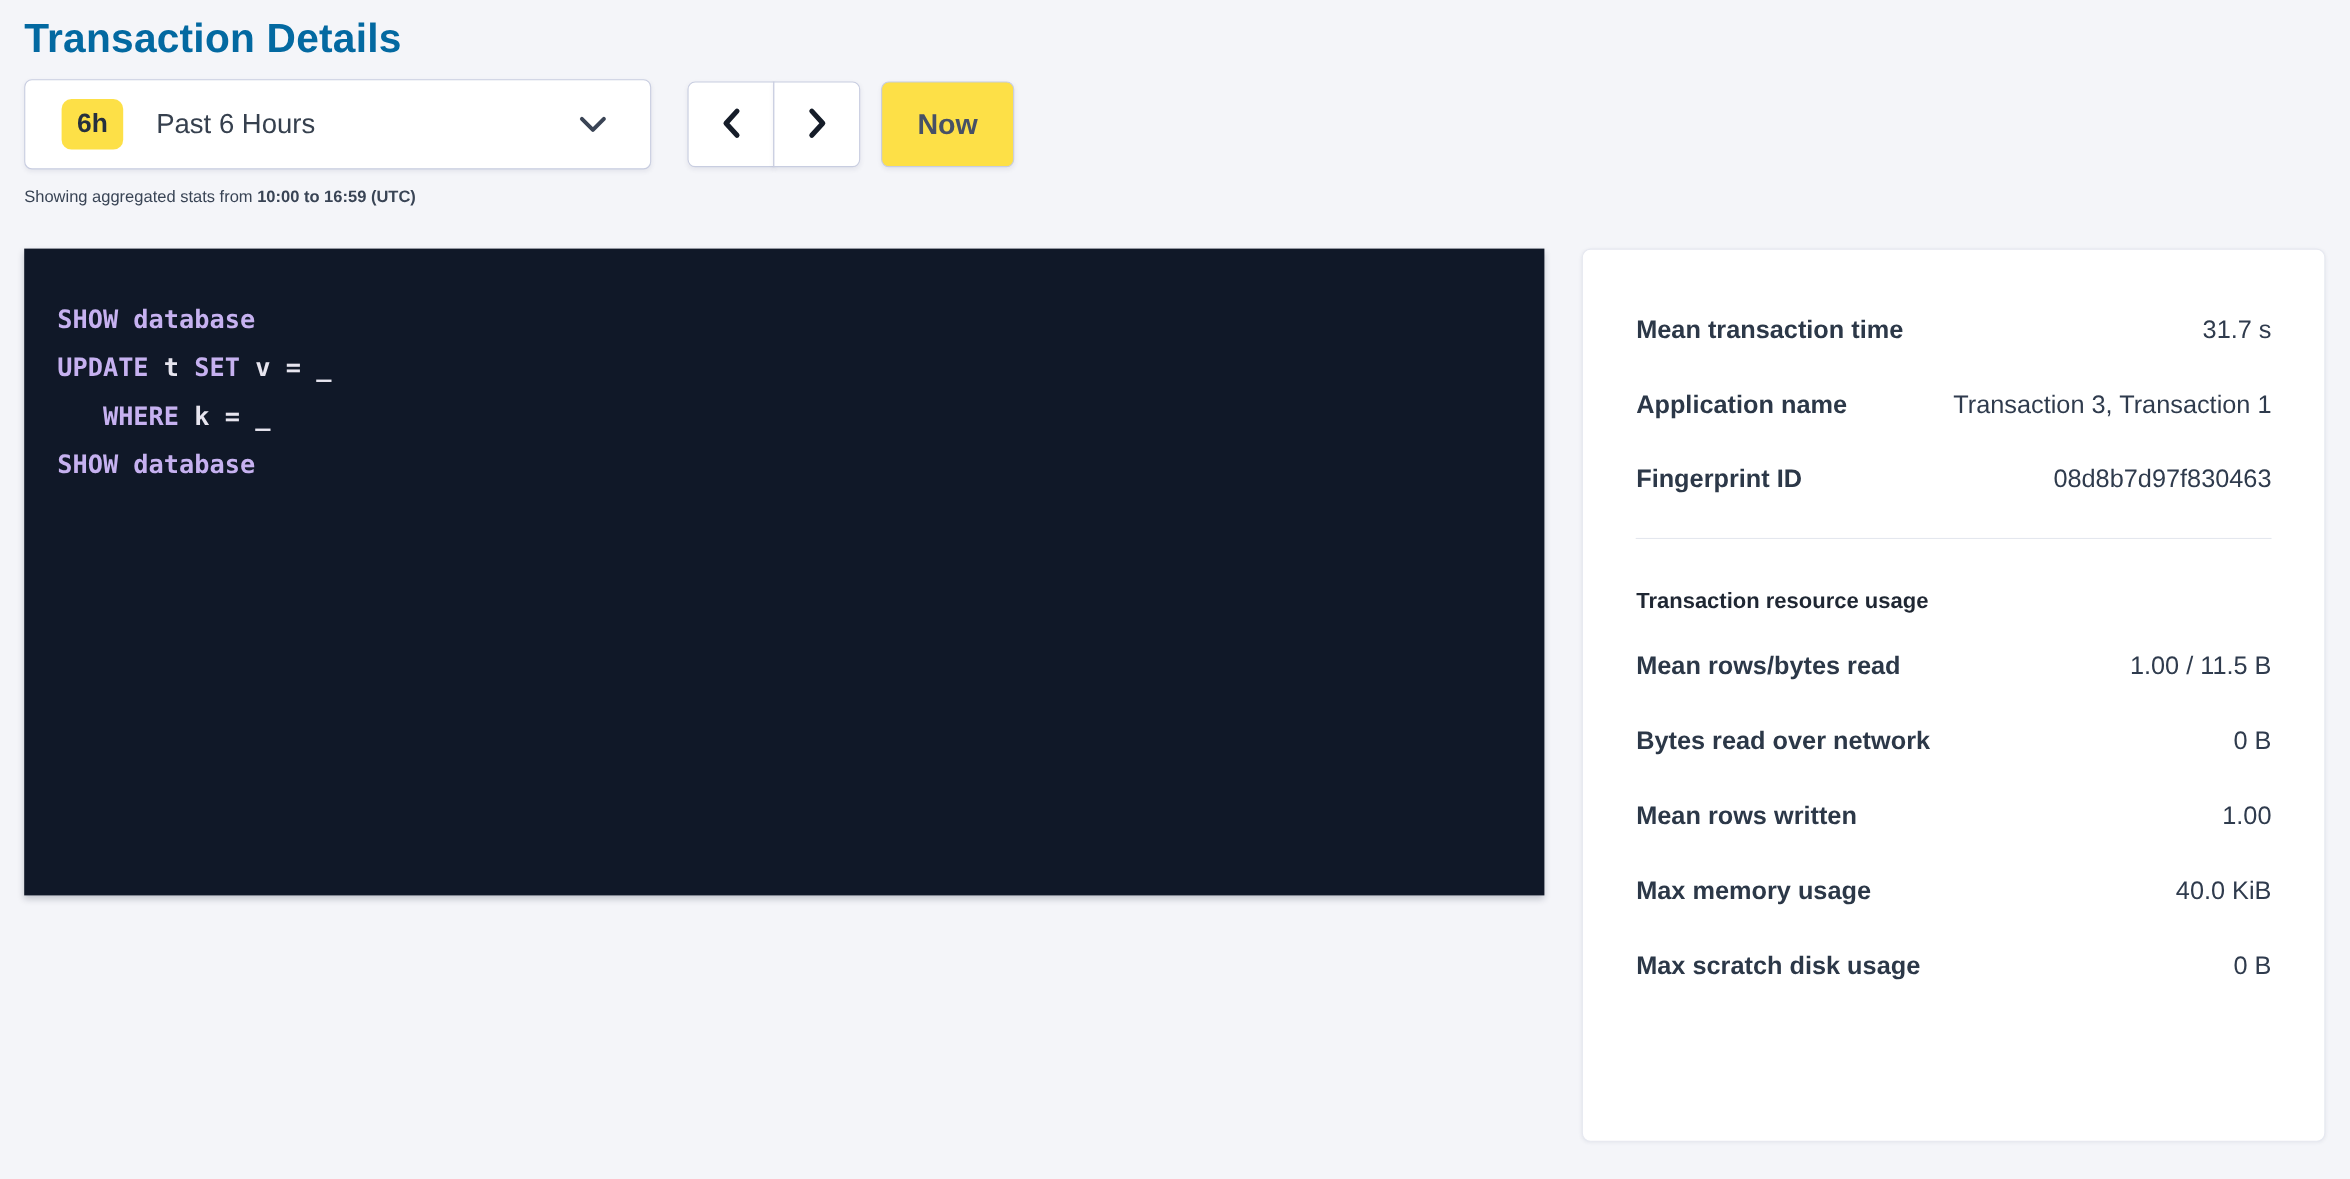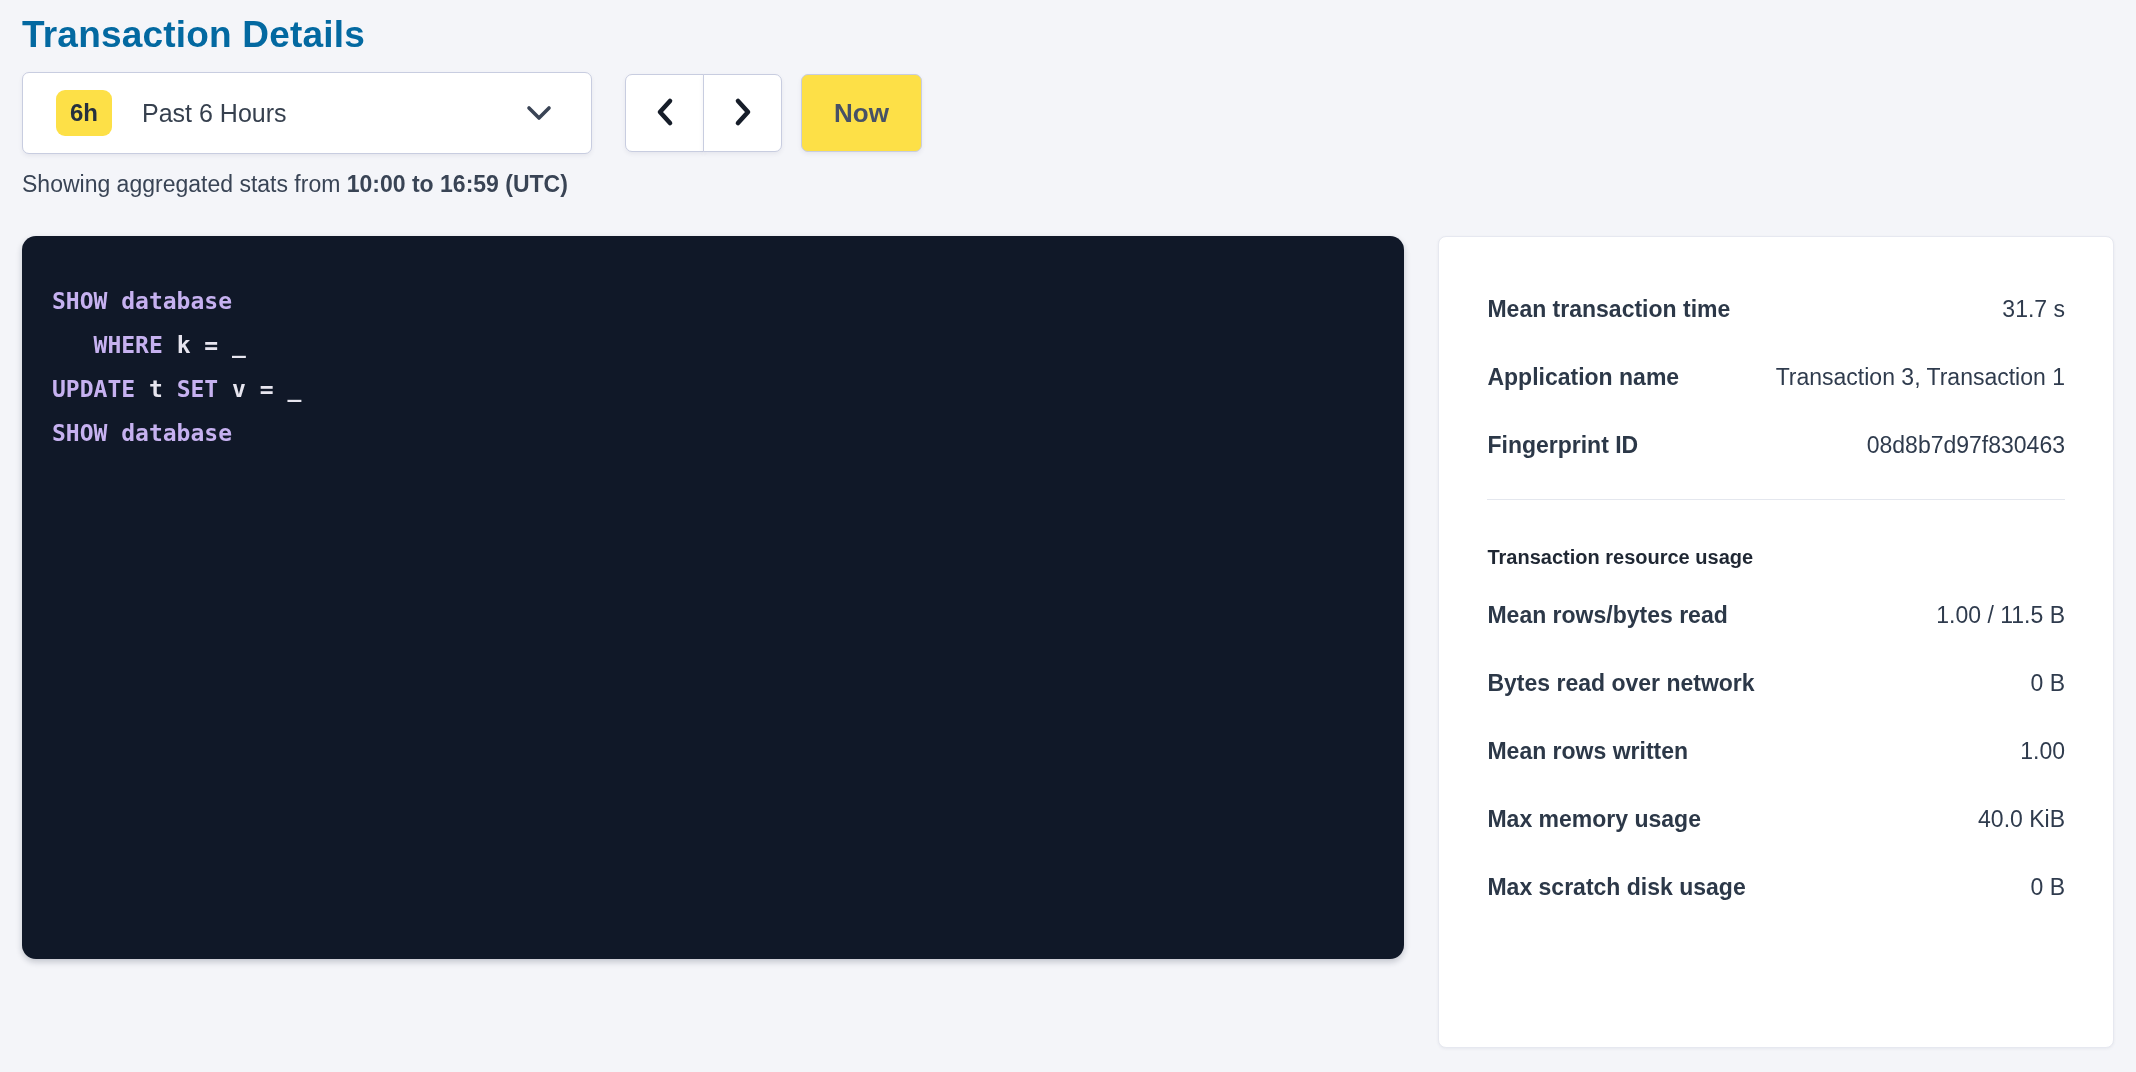--- a/index.html
+++ b/index.html
@@ -49,29 +49,29 @@
   .now-btn {
     margin-left: 19px; min-width: 121px; height: 78px; padding: 0 30px;
     background: #fde047; border: 1px solid #c8cde0; border-radius: 7px;
     font-family: "Liberation Sans", sans-serif;
     font-size: 26px; font-weight: 600; color: #475166;
     display: flex; align-items: center; justify-content: center;
     cursor: pointer;
     box-shadow: 0 2px 4px rgba(60,70,100,0.08);
   }
 
-  .caption { margin-top: 17px; font-size: 23px; color: #394455; }
+  .caption { margin-top: 17px; font-size: 15px; color: #394455; }
   .caption .bold { font-weight: 700; }
 
   
   .main { display: flex; align-items: flex-start; margin-top: 38px; gap: 34px; }
 
   .code-block {
-    width: 1388px; height: 723px;
-    background: #101828; border-radius: 14px;
+    width: 1388px; height: 588px;
+    background: #101828; border-radius: 0;
     padding: 43px 30px;
     box-shadow: 0 3px 6px rgba(20,28,50,0.22);
   }
   .sql {
     margin: 0;
     font-family: "DejaVu Sans Mono", "Liberation Mono", monospace;
     font-size: 23px; line-height: 44px; font-weight: 600;
     color: #e7e5ef; white-space: pre;
   }
   .sql .kw { color: #c6b1f0; }
@@ -135,21 +135,21 @@
     </div>
 
     <button class="now-btn">Now</button>
   </div>
 
   <div class="caption"><span>Showing aggregated stats from </span><span class="bold">10:00 to 16:59 (UTC)</span></div>
 
   <div class="main">
 
     <div class="code-block">
-      <pre class="sql"><div class="sql-line"><span class="kw">SHOW database</span></div><div class="sql-line"><span>   </span><span class="kw">WHERE</span><span> k = _</span></div><div class="sql-line"><span class="kw">UPDATE</span><span> t </span><span class="kw">SET</span><span> v = _</span></div><div class="sql-line"><span class="kw">SHOW database</span></div></pre>
+      <pre class="sql"><div class="sql-line"><span class="kw">SHOW database</span></div><div class="sql-line"><span class="kw">UPDATE</span><span> t </span><span class="kw">SET</span><span> v = _</span></div><div class="sql-line"><span>   </span><span class="kw">WHERE</span><span> k = _</span></div><div class="sql-line"><span class="kw">SHOW database</span></div></pre>
     </div>
 
     <div class="details-card">
 
       <div class="stat-row">
         <span class="stat-label">Mean transaction time</span>
         <span class="stat-value">31.7 s</span>
       </div>
       <div class="stat-row">
         <span class="stat-label">Application name</span>

